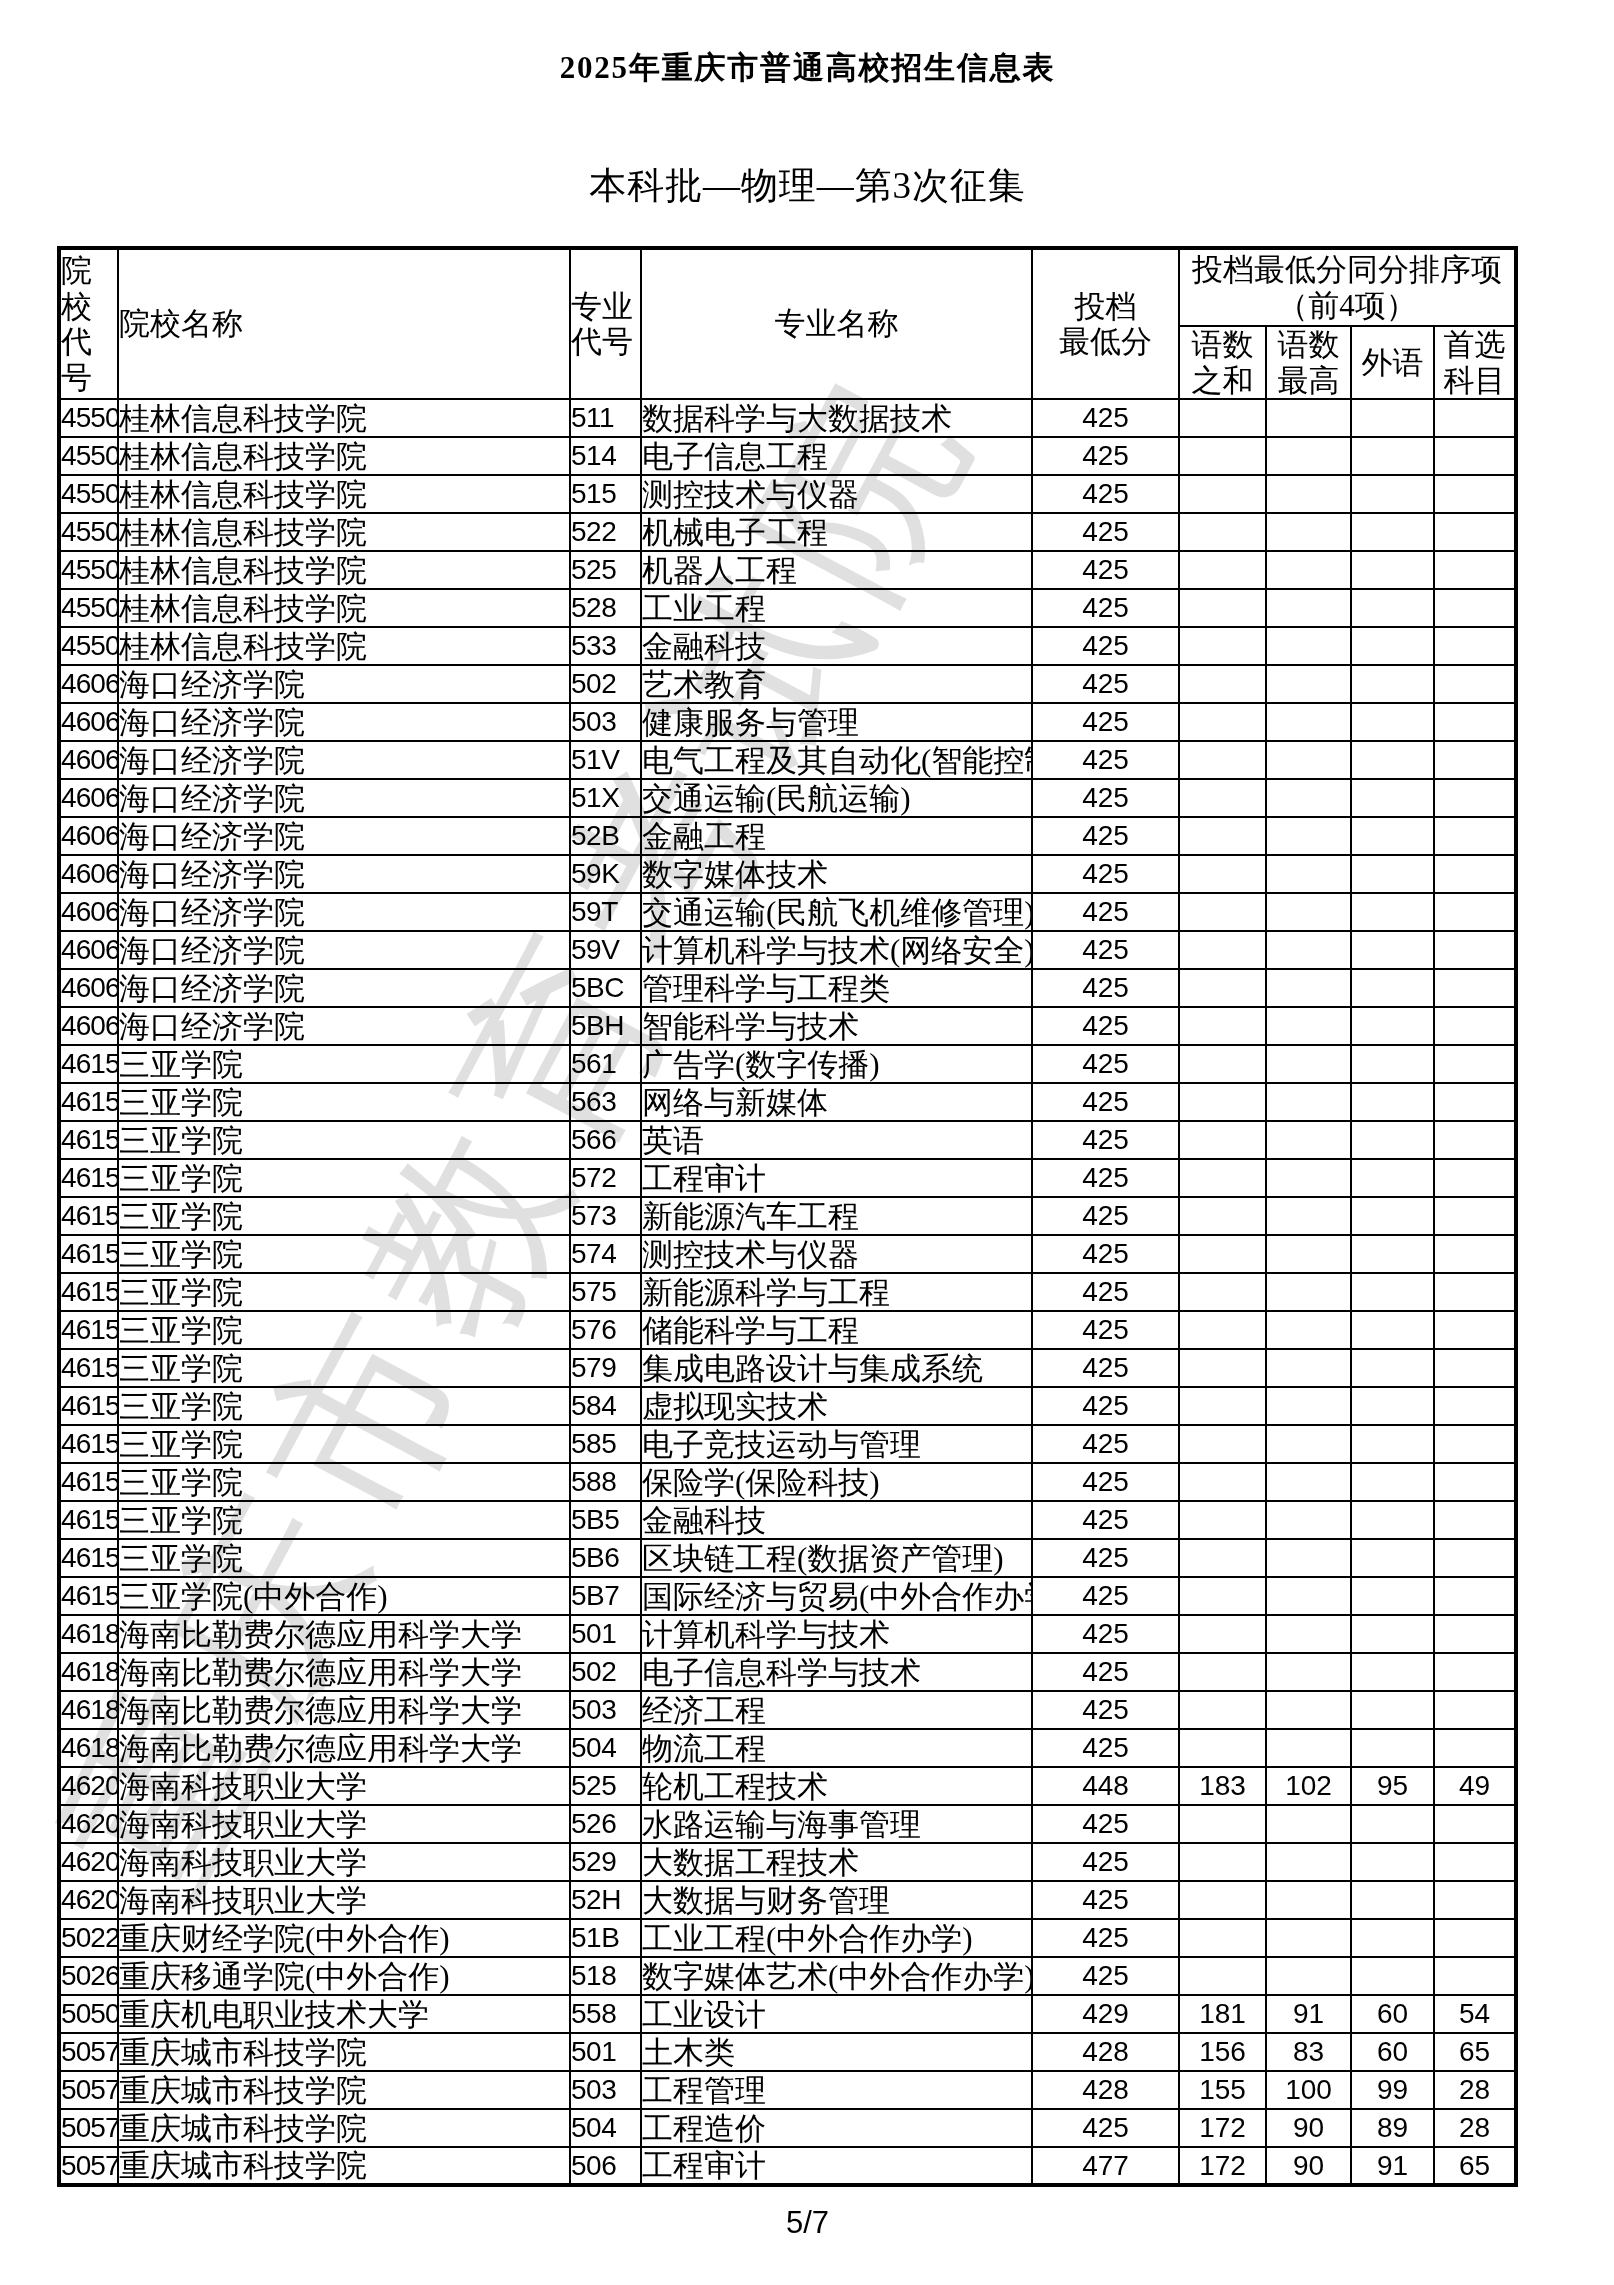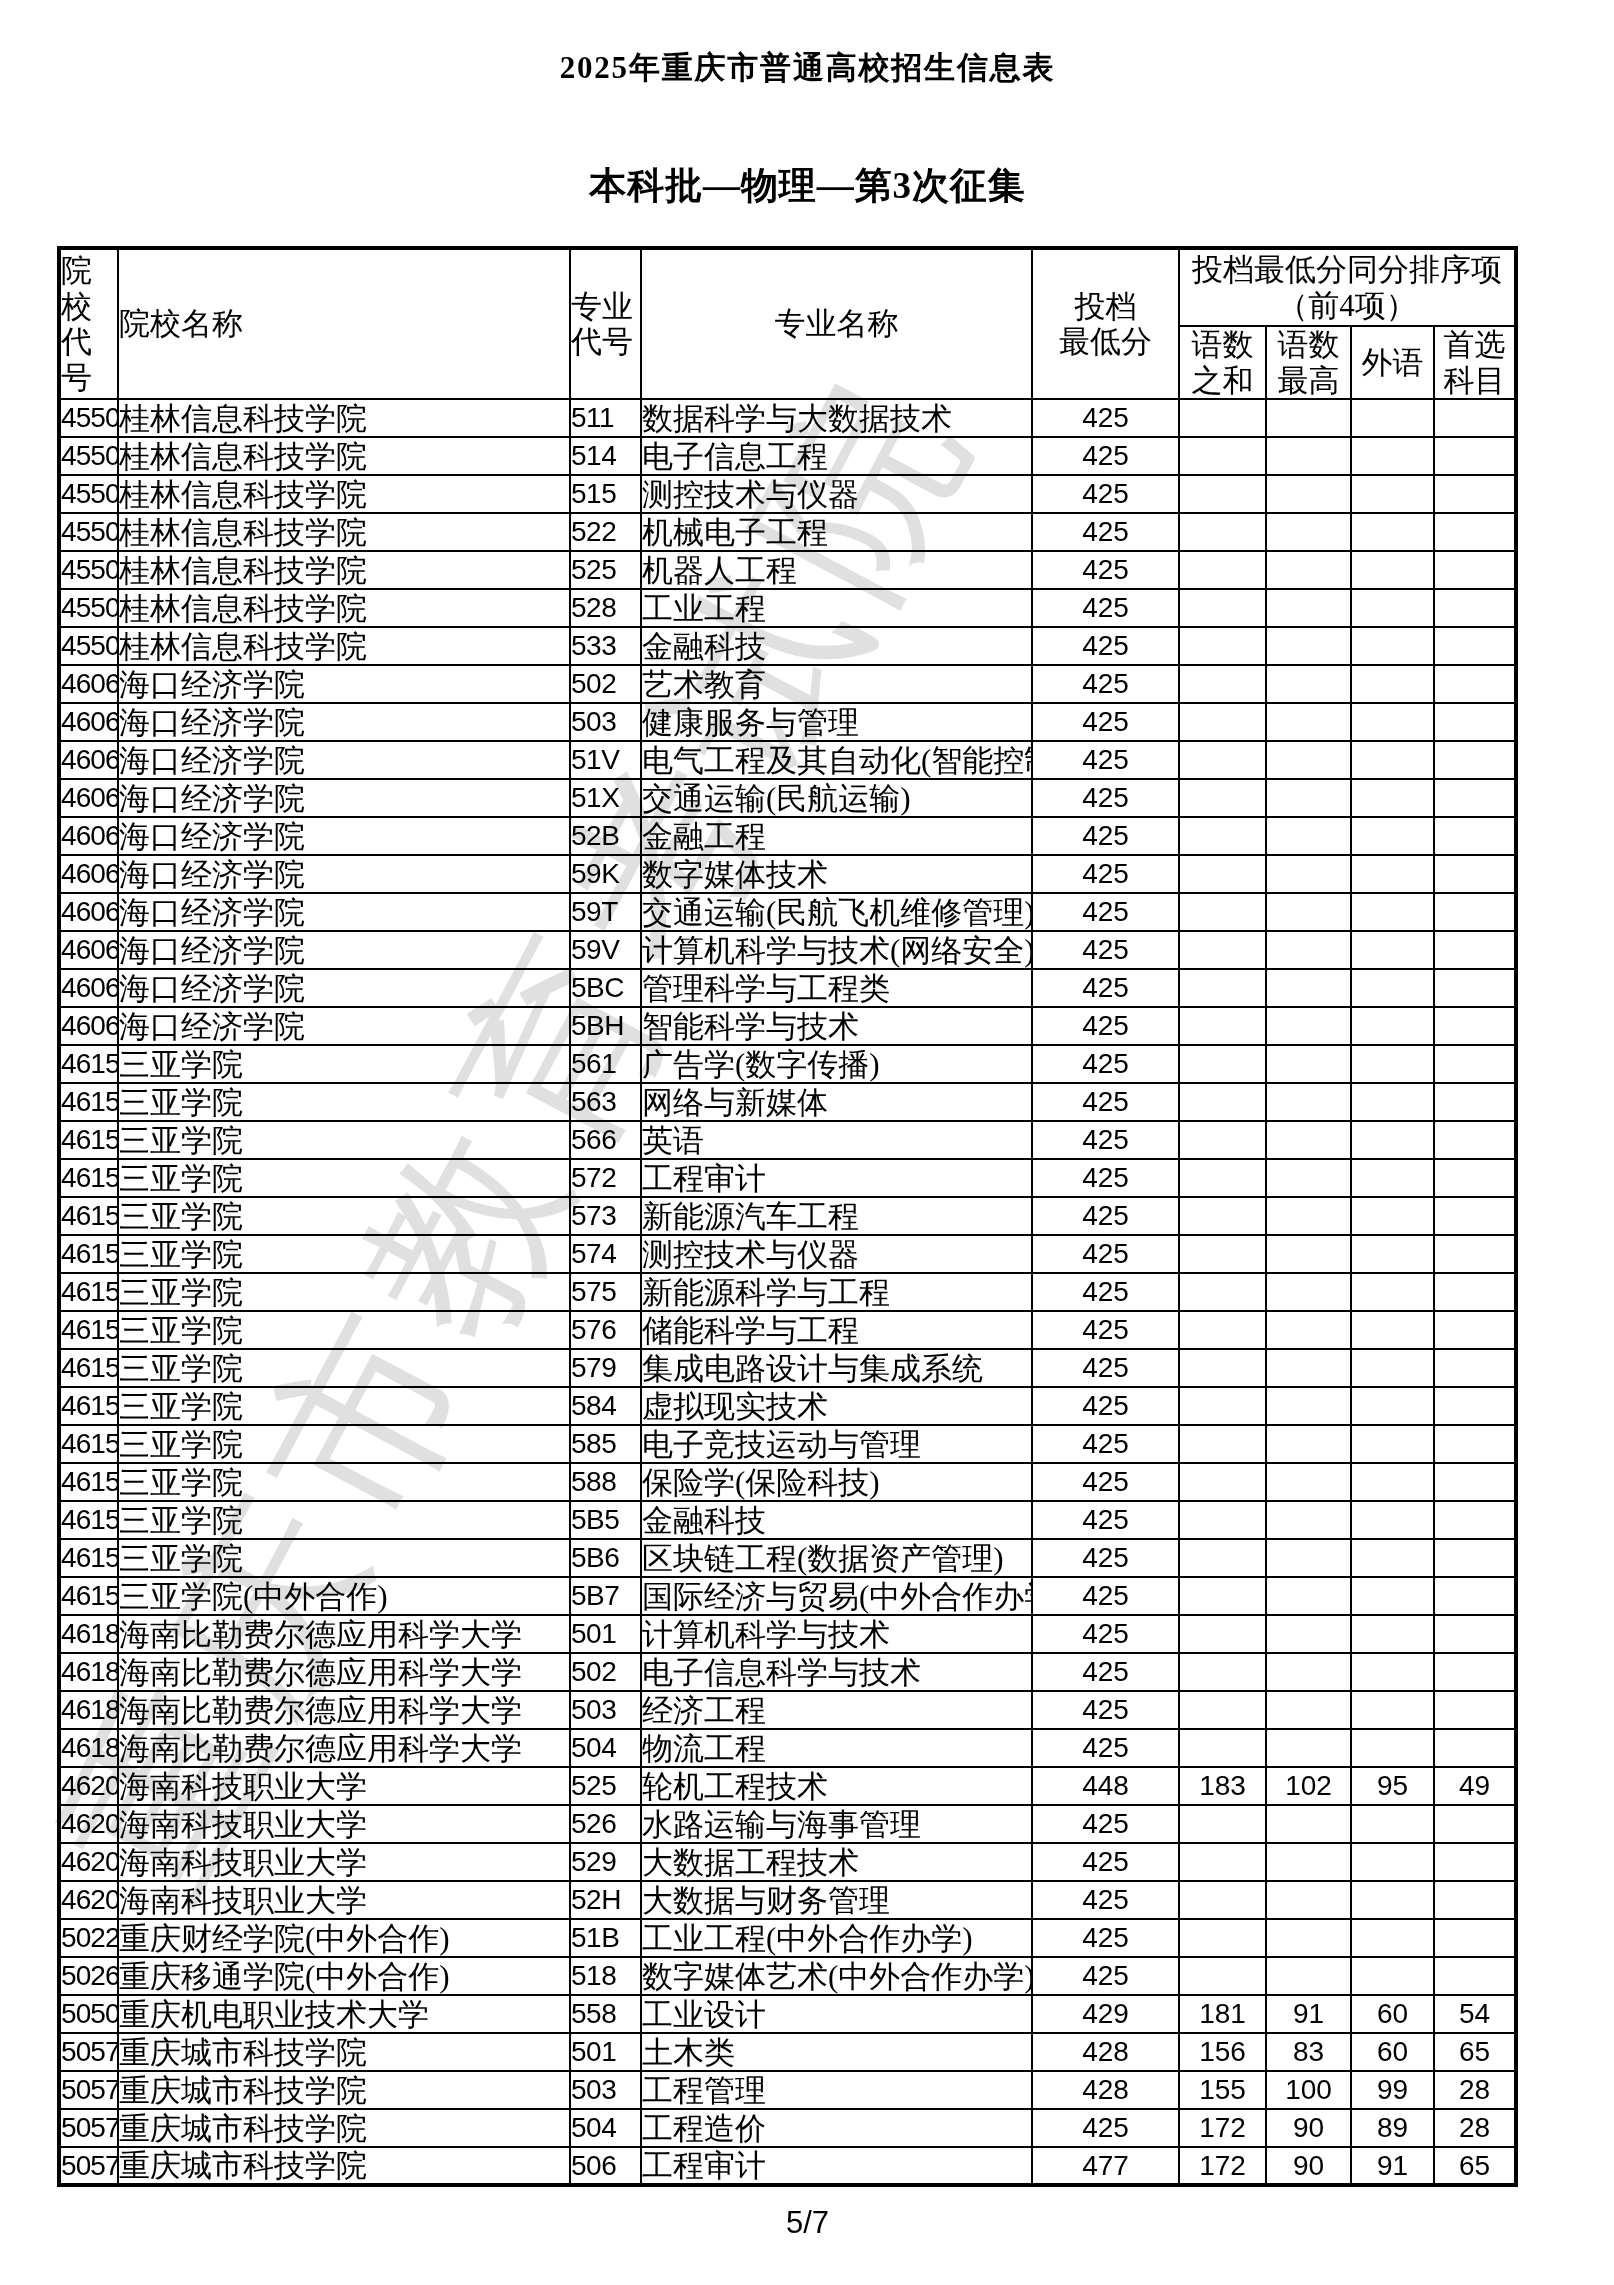--- a/index.html
+++ b/index.html
@@ -29,21 +29,21 @@
     text-align:center;
     font-size:31px;
     font-weight:bold;
     letter-spacing:1.8px;
   }
   .doc-subtitle{
     position:absolute;
     top:161px;left:0;width:100%;
     text-align:center;
     font-size:37px;
-    font-weight:bold;
+    font-weight:normal;
     letter-spacing:0.9px;
   }
   table.grid{
     position:absolute;
     left:57px;top:246px;
     width:1458px;
     border-collapse:collapse;
     table-layout:fixed;
   }
   table.grid th,table.grid td{

